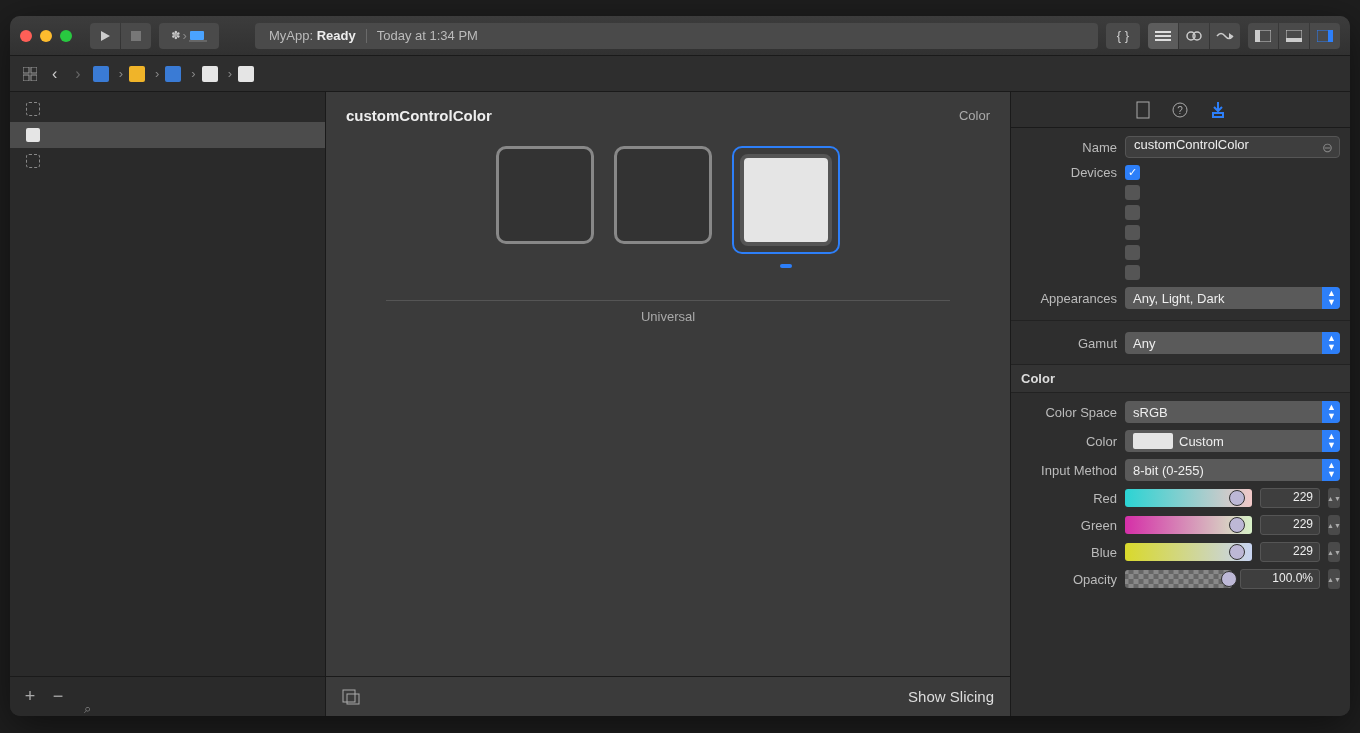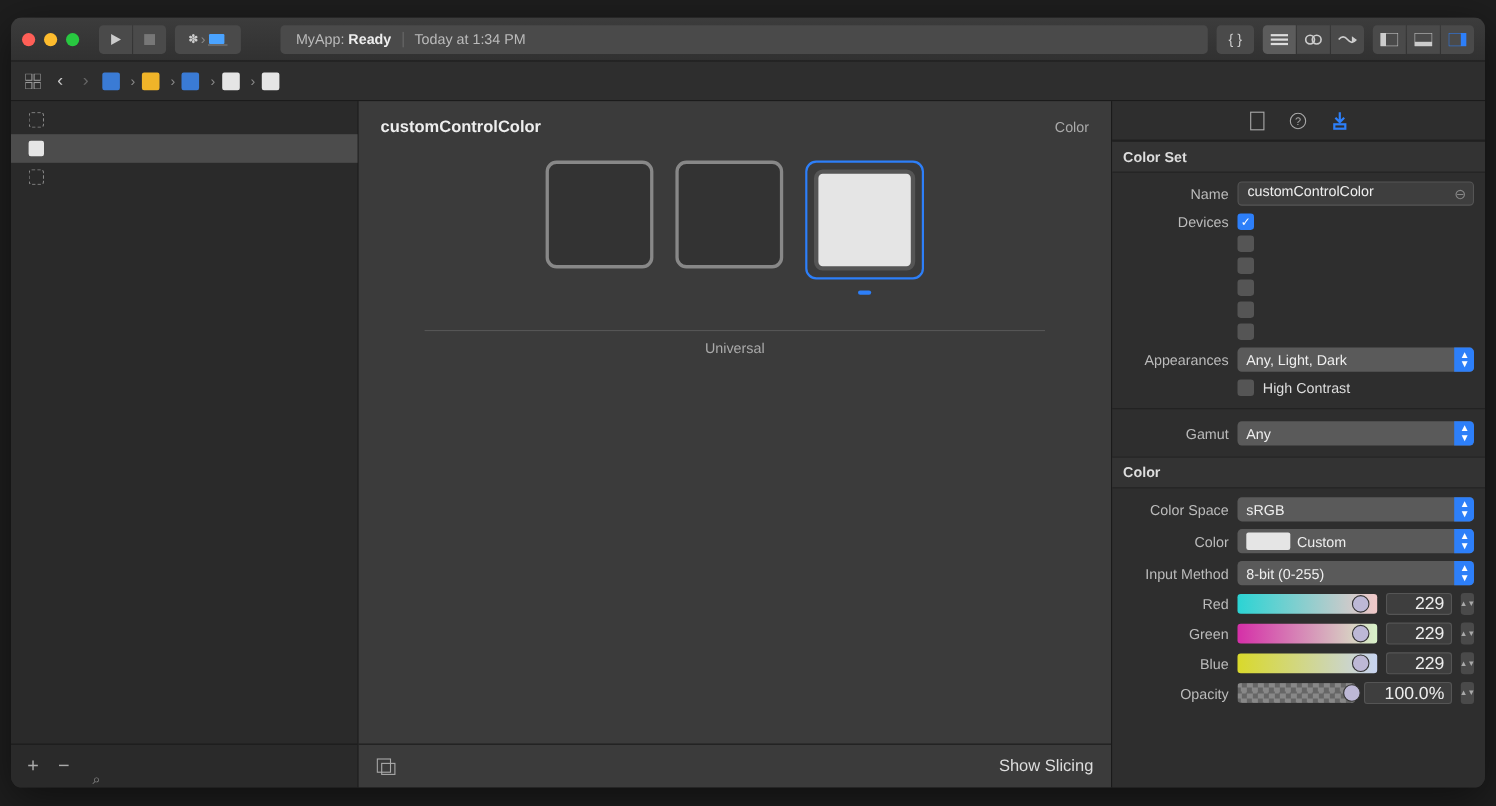--- a/index.html
+++ b/index.html
@@ -70,21 +70,21 @@
   .chkbox{width:15px;height:15px;border-radius:3px;background:#555;display:flex;align-items:center;justify-content:center;font-size:11px;}
   .chkbox.checked{background:#2d7ff9;color:#fff;}
   .slider-row{display:flex;align-items:center;gap:8px;justify-content:space-between;}
   .slider-row .rlabel{width:96px;text-align:right;color:#bbb;}
   .slider{flex:1;height:18px;border-radius:3px;position:relative;}
   .slider .thumb{position:absolute;top:1px;width:16px;height:16px;border-radius:50%;background:#bdb8d6;border:1px solid #333;}
   .slider.red{background:linear-gradient(90deg,#2bd4d4,#f2c8c8);}
   .slider.green{background:linear-gradient(90deg,#d52fa8,#d8f2c8);}
   .slider.blue{background:linear-gradient(90deg,#d9d92b,#c8d4f2);}
   .slider.op{background:repeating-conic-gradient(#888 0 25%, #666 0 50%) 50%/10px 10px;}
-  .valbox{width:60px;height:20px;background:#3e3e3e;border:1px solid #555;border-radius:3px;text-align:right;padding:1px 6px;color:#eee;font-size:16px;}
+  .valbox{width:60px;height:20px;background:#3e3e3e;border:1px solid #555;border-radius:3px;text-align:right;padding:1px 6px;color:#eee;font-size:12px;}
   .stepper{width:12px;height:20px;display:flex;flex-direction:column;font-size:7px;color:#aaa;align-items:center;justify-content:center;background:#4a4a4a;border-radius:3px;}
   .color-chip{width:40px;height:16px;background:#e5e5e5;border-radius:2px;display:inline-block;margin-right:6px;vertical-align:middle;}
   .insp-sep{height:1px;background:#222;margin:4px -10px;}
   svg{display:block;}
 </style>
 </head>
 <body>
 
 <div class="window">
 
@@ -273,21 +273,20 @@
             </svg>
           </span>
         <span>
             <svg width="16" height="18" viewBox="0 0 16 18">
               <path d="M8 1 L8 10 M4 6 L8 10 L12 6" fill="none" stroke="#2d7ff9" stroke-width="2"></path>
               <rect x="3" y="12" width="10" height="4" fill="none" stroke="#2d7ff9" stroke-width="2"></rect>
             </svg>
           </span>
       </div>
 
-      <div class="insp-section-title">Color Set</div>
       <div class="insp-body">
         <div class="row">
           <div class="rlabel">Name</div>
           <div class="rcontrol">
               <div class="input"><span>customControlColor</span><span class="clear">⊖</span></div>
             </div>
         </div>
         <div class="row" style="align-items:flex-start;">
           <div class="rlabel">Devices</div>
           <div class="rcontrol chklist">
@@ -316,29 +315,20 @@
                 <span></span>
               </div>
           </div>
         </div>
         <div class="row">
           <div class="rlabel">Appearances</div>
           <div class="rcontrol">
               <div class="select blue-caret">
                 <span>Any, Light, Dark</span>
                 <span class="caret">▲<br>▼</span>
-              </div>
-            </div>
-        </div>
-        <div class="row">
-          <div class="rlabel"></div>
-          <div class="rcontrol">
-              <div class="chk">
-                <span class="chkbox"></span>
-                <span>High Contrast</span>
               </div>
             </div>
         </div>
         <div class="insp-sep"></div>
         <div class="row">
           <div class="rlabel">Gamut</div>
           <div class="rcontrol">
               <div class="select blue-caret">
                 <span>Any</span>
                 <span class="caret">▲<br>▼</span>

